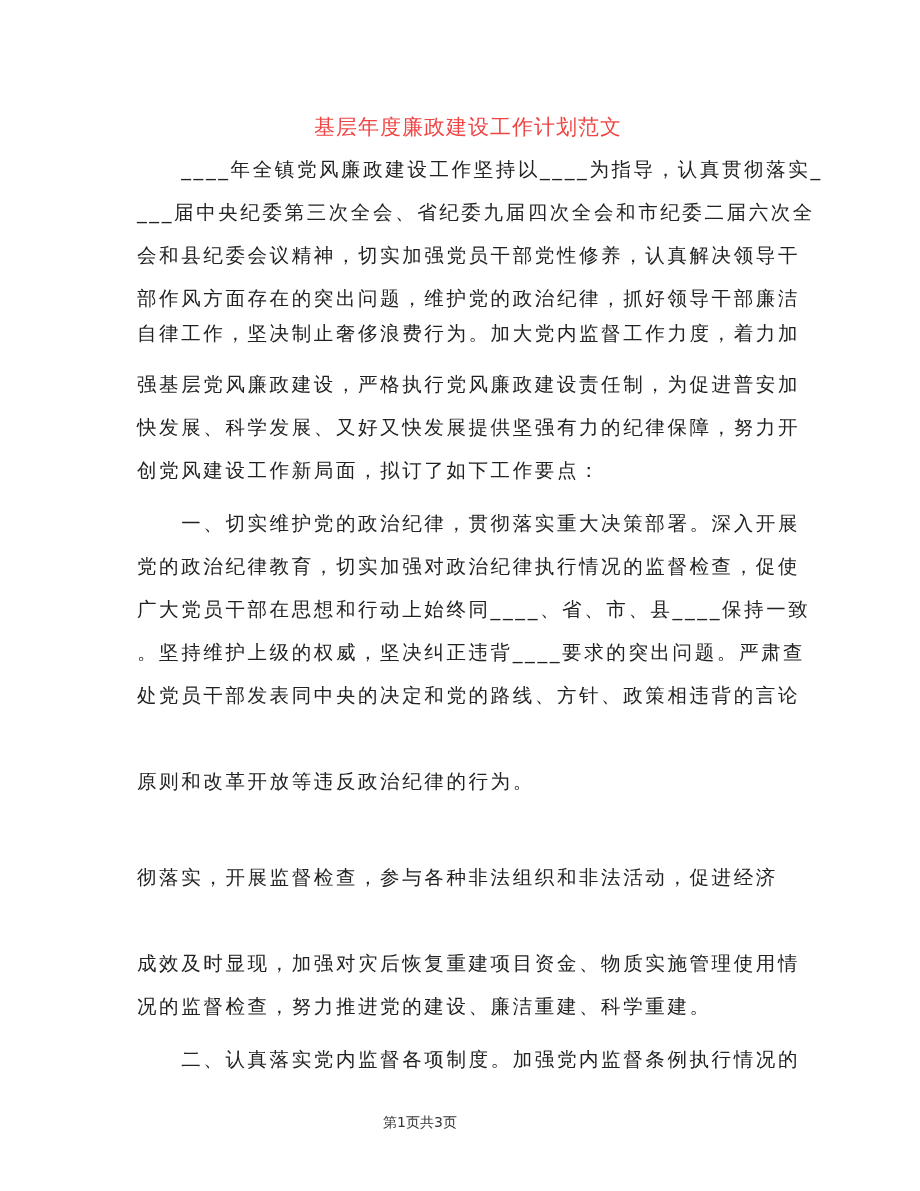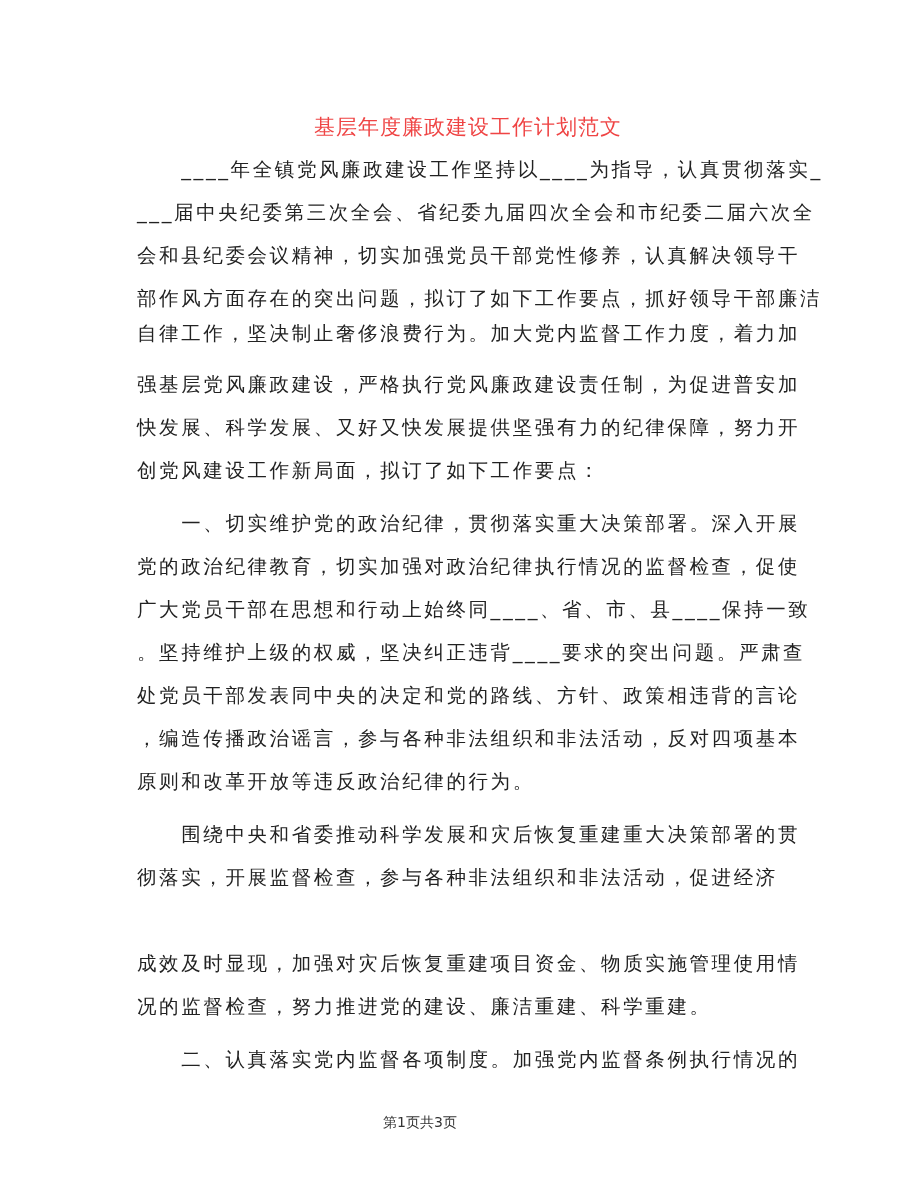--- a/index.html
+++ b/index.html
@@ -15,35 +15,33 @@
 </style>
 </head>
 <body>
 
 <div class="page">
   <div class="title">基层年度廉政建设工作计划范文</div>
 
   <div class="line" style="top:156px">　　____年全镇党风廉政建设工作坚持以____为指导，认真贯彻落实_</div>
   <div class="line" style="top:199px">___届中央纪委第三次全会、省纪委九届四次全会和市纪委二届六次全</div>
   <div class="line" style="top:242px">会和县纪委会议精神，切实加强党员干部党性修养，认真解决领导干</div>
-  <div class="line" style="top:285px">部作风方面存在的突出问题，拟订了如下工作要点，抓好领导干部廉洁</div>
+  <div class="line" style="top:285px">部作风方面存在的突出问题，维护党的政治纪律，抓好领导干部廉洁</div>
   <div class="line" style="top:320px">自律工作，坚决制止奢侈浪费行为。加大党内监督工作力度，着力加</div>
   <div class="line" style="top:371px">强基层党风廉政建设，严格执行党风廉政建设责任制，为促进普安加</div>
   <div class="line" style="top:414px">快发展、科学发展、又好又快发展提供坚强有力的纪律保障，努力开</div>
   <div class="line" style="top:457px">创党风建设工作新局面，拟订了如下工作要点：</div>
 
   <div class="line" style="top:510px">　　一、切实维护党的政治纪律，贯彻落实重大决策部署。深入开展</div>
   <div class="line" style="top:553px">党的政治纪律教育，切实加强对政治纪律执行情况的监督检查，促使</div>
   <div class="line" style="top:596px">广大党员干部在思想和行动上始终同____、省、市、县____保持一致</div>
   <div class="line" style="top:639px">。坚持维护上级的权威，坚决纠正违背____要求的突出问题。严肃查</div>
   <div class="line" style="top:682px">处党员干部发表同中央的决定和党的路线、方针、政策相违背的言论</div>
-  <div class="line" style="top:725px">，编造传播政治谣言，参与各种非法组织和非法活动，反对四项基本</div>
   <div class="line" style="top:768px">原则和改革开放等违反政治纪律的行为。</div>
 
-  <div class="line" style="top:821px">　　围绕中央和省委推动科学发展和灾后恢复重建重大决策部署的贯</div>
   <div class="line" style="top:864px">彻落实，开展监督检查，参与各种非法组织和非法活动，促进经济</div>
   <div class="line" style="top:950px">成效及时显现，加强对灾后恢复重建项目资金、物质实施管理使用情</div>
   <div class="line" style="top:993px">况的监督检查，努力推进党的建设、廉洁重建、科学重建。</div>
 
   <div class="line" style="top:1046px">　　二、认真落实党内监督各项制度。加强党内监督条例执行情况的</div>
 
   <div class="footer">第1页共3页</div>
 </div>
 
 </body></html>

